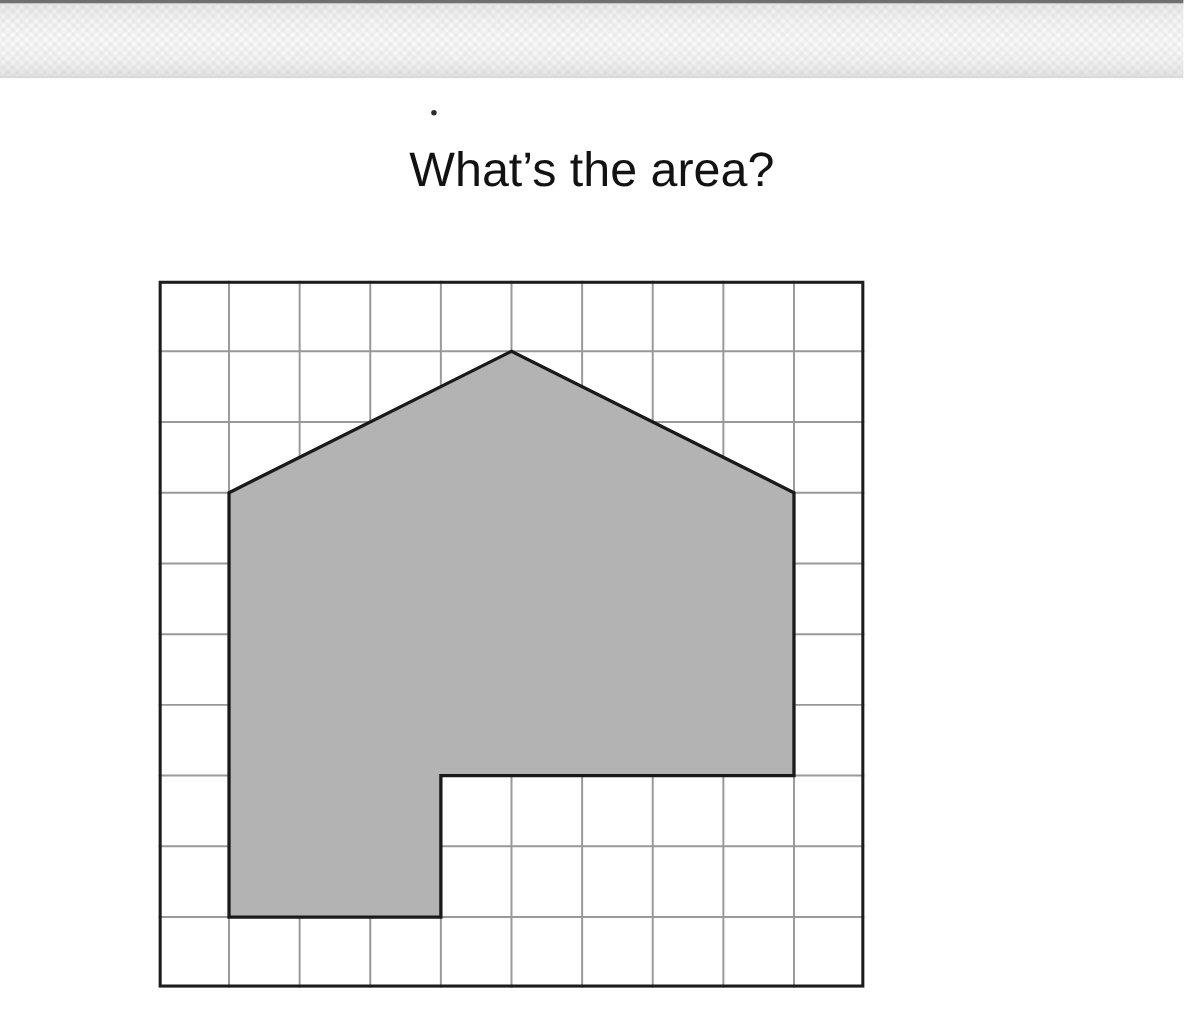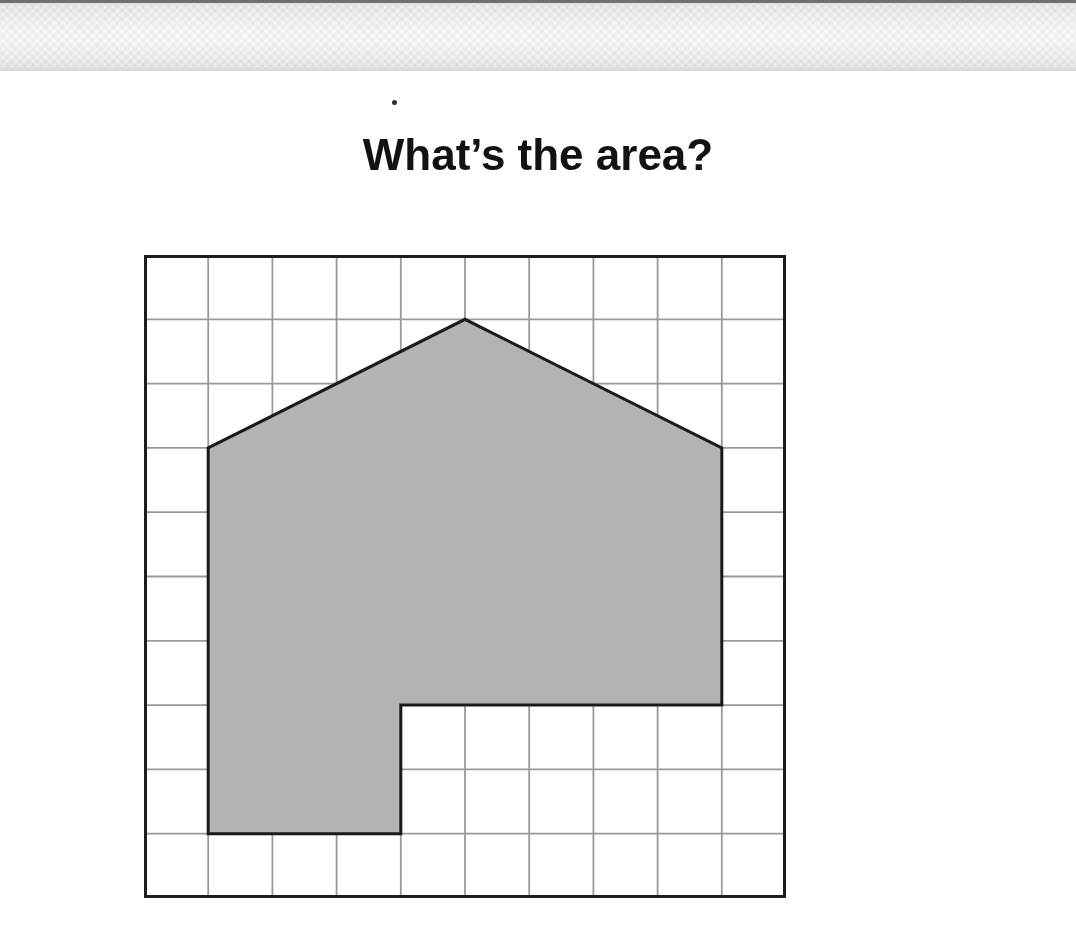--- a/index.html
+++ b/index.html
@@ -41,21 +41,21 @@
 
   
   .page-title {
     position: absolute;
     left: 0;
     top: 131px;
     width: 1076px;
     margin: 0;
     text-align: center;
     font-size: 44px;
-    font-weight: 700;
+    font-weight: 400;
     letter-spacing: 0px;
     color: #121212;
     line-height: 1.1;
   }
 
   
   .figure-wrap {
     position: absolute;
     left: 144px;
     top: 255px;

